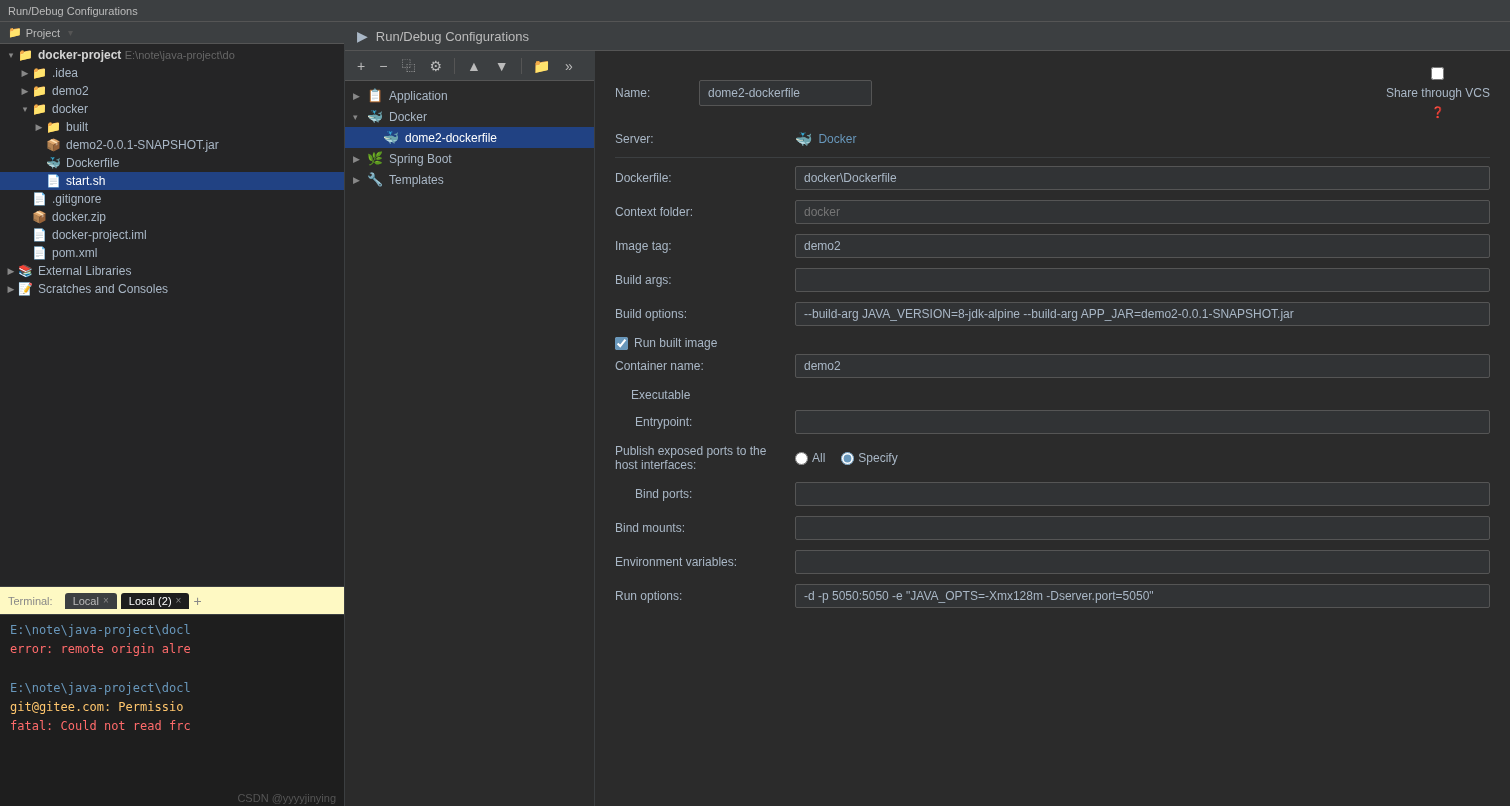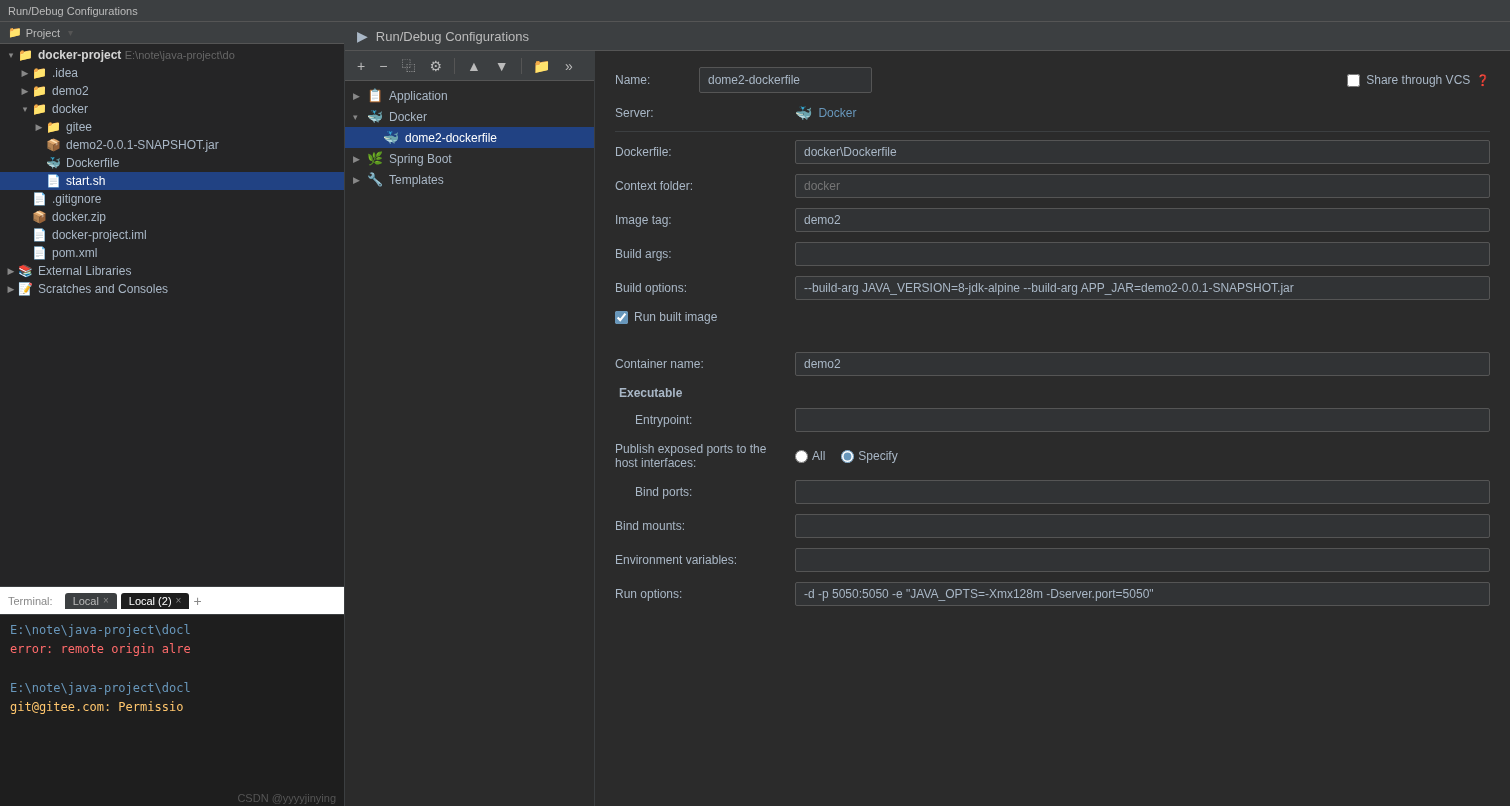--- a/index.html
+++ b/index.html
@@ -113,21 +113,21 @@
       height: 220px;
       background: #1e1e1e;
       border-top: 1px solid #3c3f41;
       flex-shrink: 0;
       display: flex;
       flex-direction: column;
     }
     .terminal-tabs {
       display: flex;
       align-items: center;
-      background: #ffffff;
+      background: #fef9c3;
       padding: 0 8px;
       border-bottom: 1px solid #3c3f41;
       height: 28px;
       gap: 4px;
     }
     .terminal-label {
       color: #888;
       font-size: 11px;
       margin-right: 8px;
     }
@@ -306,20 +306,21 @@
       border-radius: 2px;
       height: 26px;
       max-width: 580px;
     }
 
     .share-row {
       display: flex;
       align-items: center;
       gap: 6px;
       margin-left: auto;
+      flex-direction: column;
     }
     .share-checkbox { accent-color: #6897bb; }
 
     
     .name-row {
       display: flex;
       align-items: center;
       margin-bottom: 12px;
       justify-content: space-between;
     }
@@ -331,36 +332,36 @@
     .name-label {
       color: #a9b7c6;
       font-size: 12px;
       width: 60px;
     }
 
     
     .checkbox-row {
       display: flex;
       align-items: center;
-      margin-bottom: 28px;
+      margin-bottom: 4px;
       padding-left: 0;
     }
     .checkbox-label {
       color: #a9b7c6;
       font-size: 12px;
       margin-left: 6px;
     }
     .run-checkbox { accent-color: #6897bb; }
 
     
     .section-header {
       color: #a9b7c6;
       font-size: 12px;
-      margin: 6px 0 8px 4px;
-      font-weight: bold;
+      margin: 6px 0 8px 16px;
+      font-weight: normal;
     }
 
     
     .radio-group {
       display: flex;
       align-items: flex-end;
       gap: 16px;
     }
     .radio-option {
       display: flex;
@@ -430,21 +431,21 @@
 
       <div class="tree-item indent1">
         <span class="tree-arrow">▾</span>
         <span class="tree-icon tree-item-folder">📁</span>
         <span class="tree-label">docker</span>
       </div>
 
       <div class="tree-item indent2">
         <span class="tree-arrow">▶</span>
         <span class="tree-icon tree-item-folder">📁</span>
-        <span class="tree-label">gitee</span>
+        <span class="tree-label">built</span>
       </div>
 
       <div class="tree-item indent2">
         <span class="tree-arrow"></span>
         <span class="tree-icon tree-item-yellow">📦</span>
         <span class="tree-label">demo2-0.0.1-SNAPSHOT.jar</span>
       </div>
 
       <div class="tree-item indent2">
         <span class="tree-arrow"></span>
@@ -507,20 +508,21 @@
           <span class="terminal-tab-close">×</span>
         </div>
         <span class="terminal-tab-add">+</span>
       </div>
       <div class="terminal-content">
         <div><span class="path">E:\note\java-project\docl</span></div>
         <div><span class="error">error: remote origin alre</span></div>
         <div>&nbsp;</div>
         <div><span class="path">E:\note\java-project\docl</span></div>
         <div><span class="warn">git@gitee.com: Permissio</span></div>
+        <div><span class="error">fatal: Could not read frc</span></div>
       </div>
       <div class="csdn-watermark">CSDN @yyyyjinying</div>
     </div>
   </div>
 
   <div class="right-panel">
 
     <div class="dialog-header">
       <span style="font-size:14px;">▶</span>
       <span class="dialog-title">Run/Debug Configurations</span>

